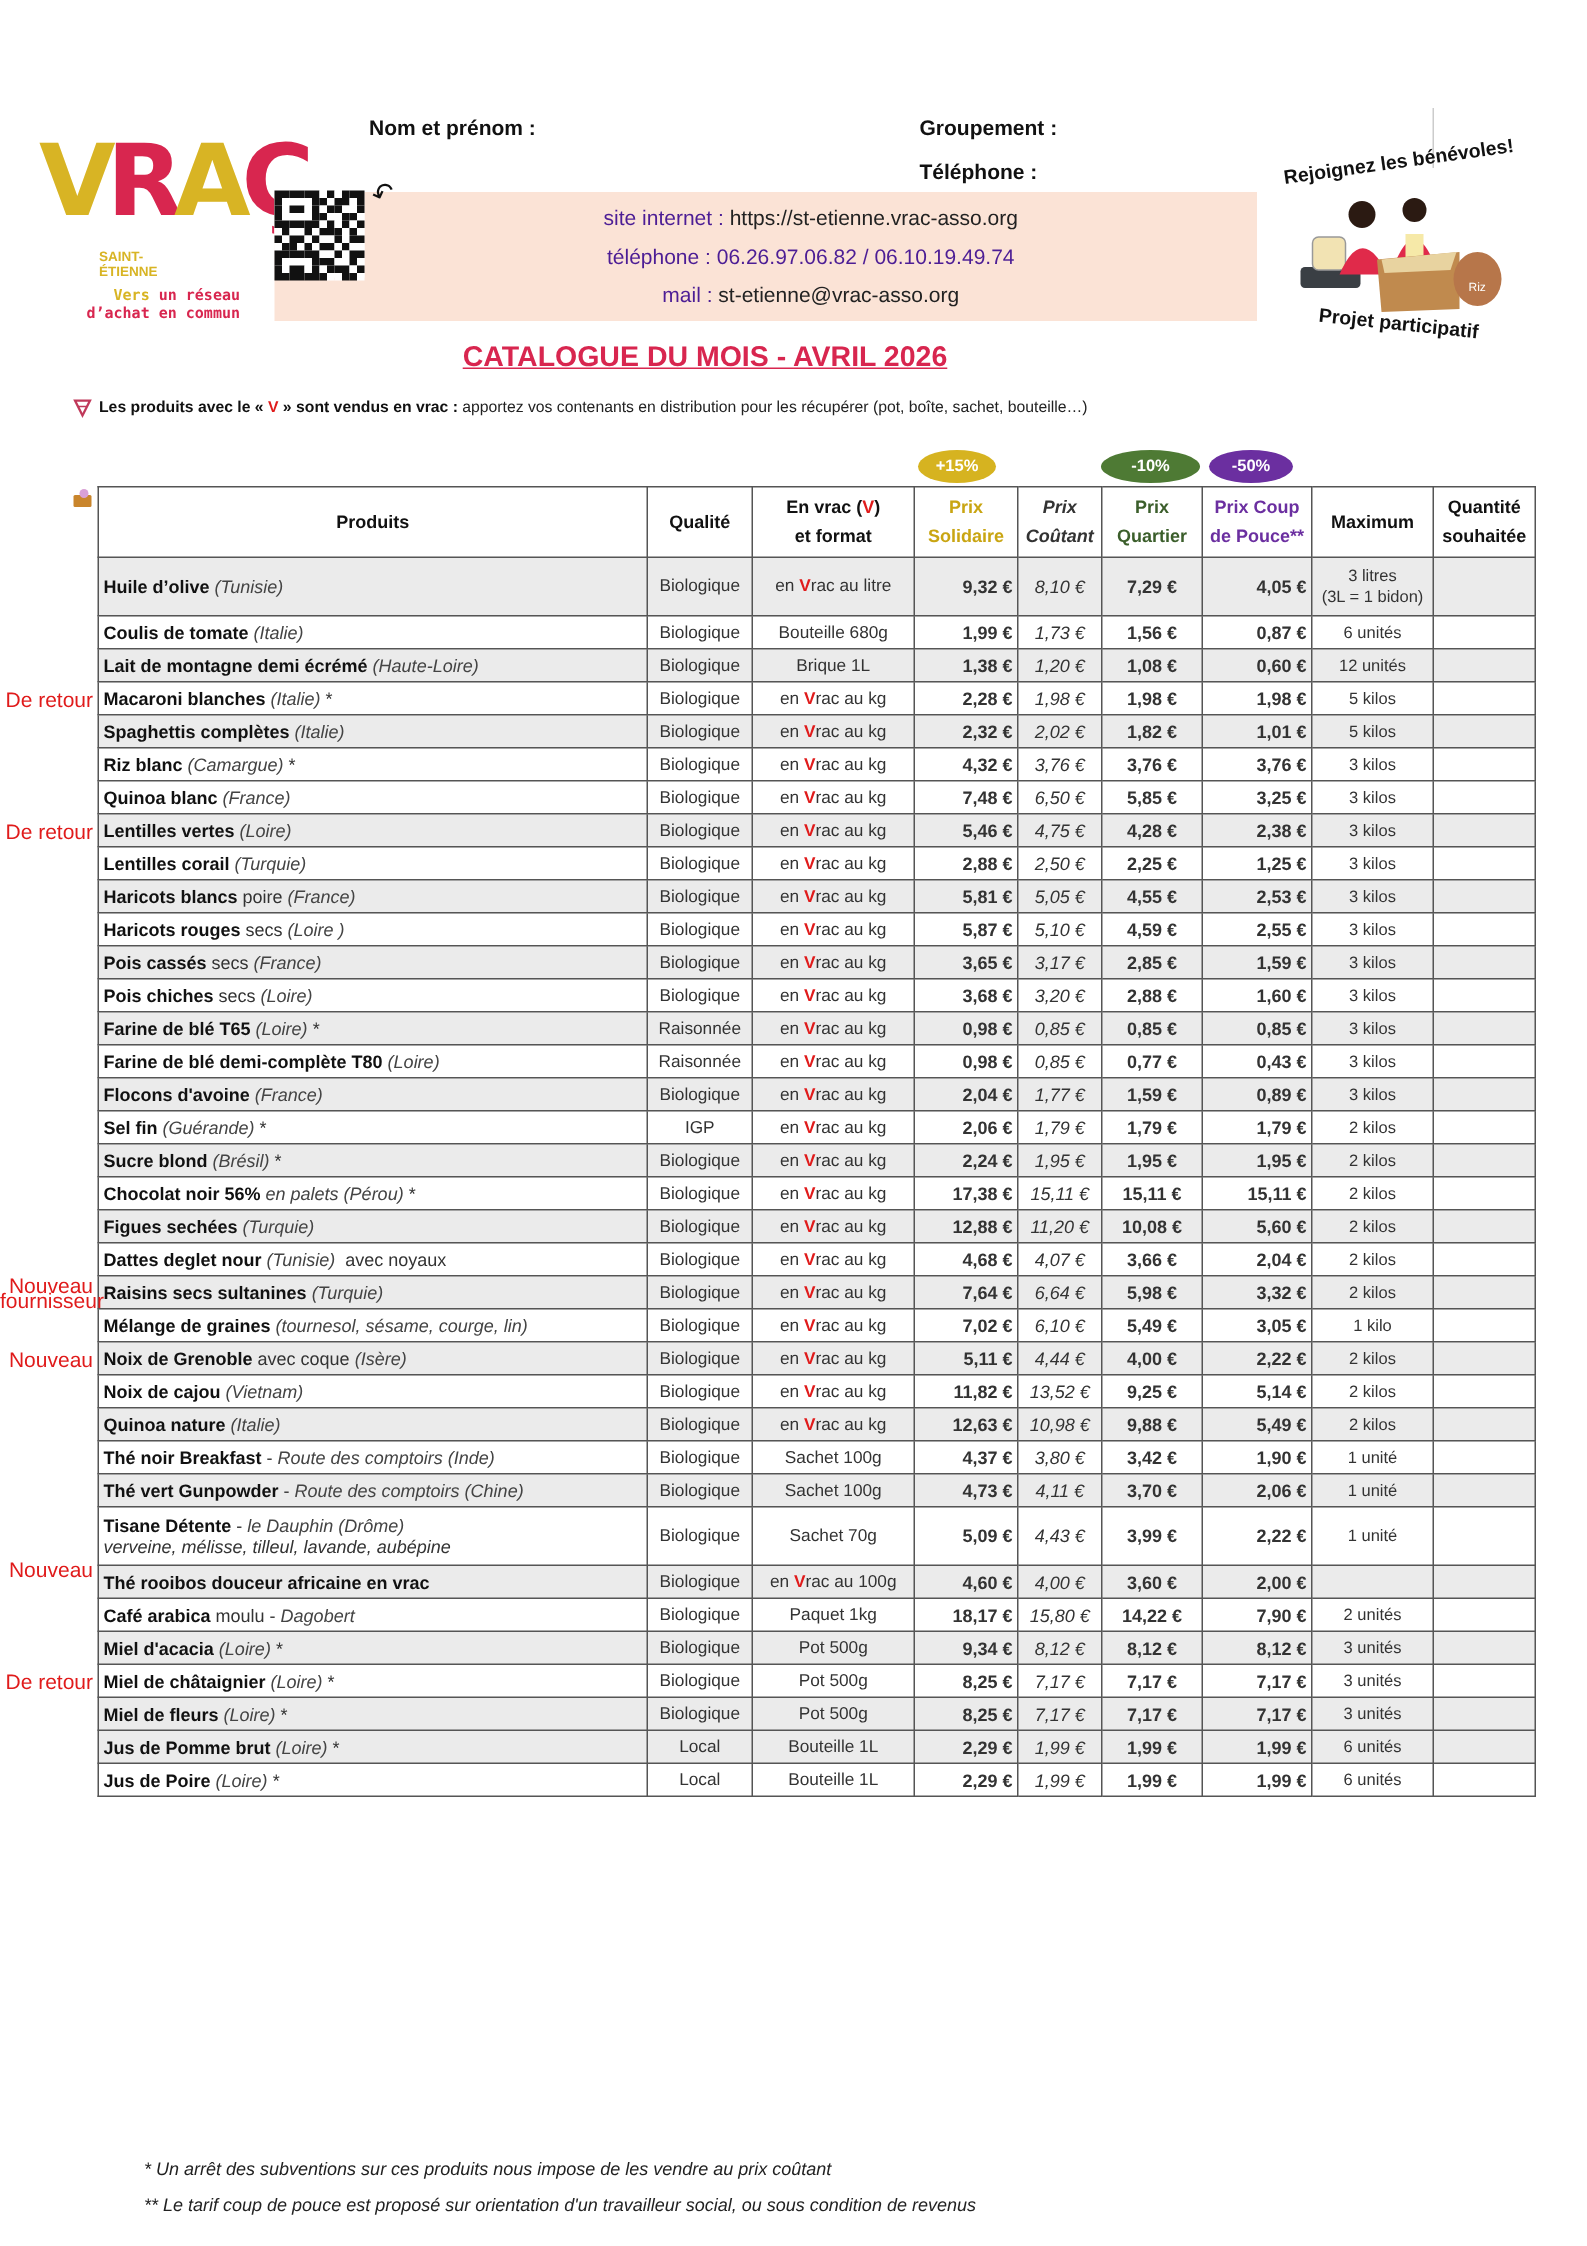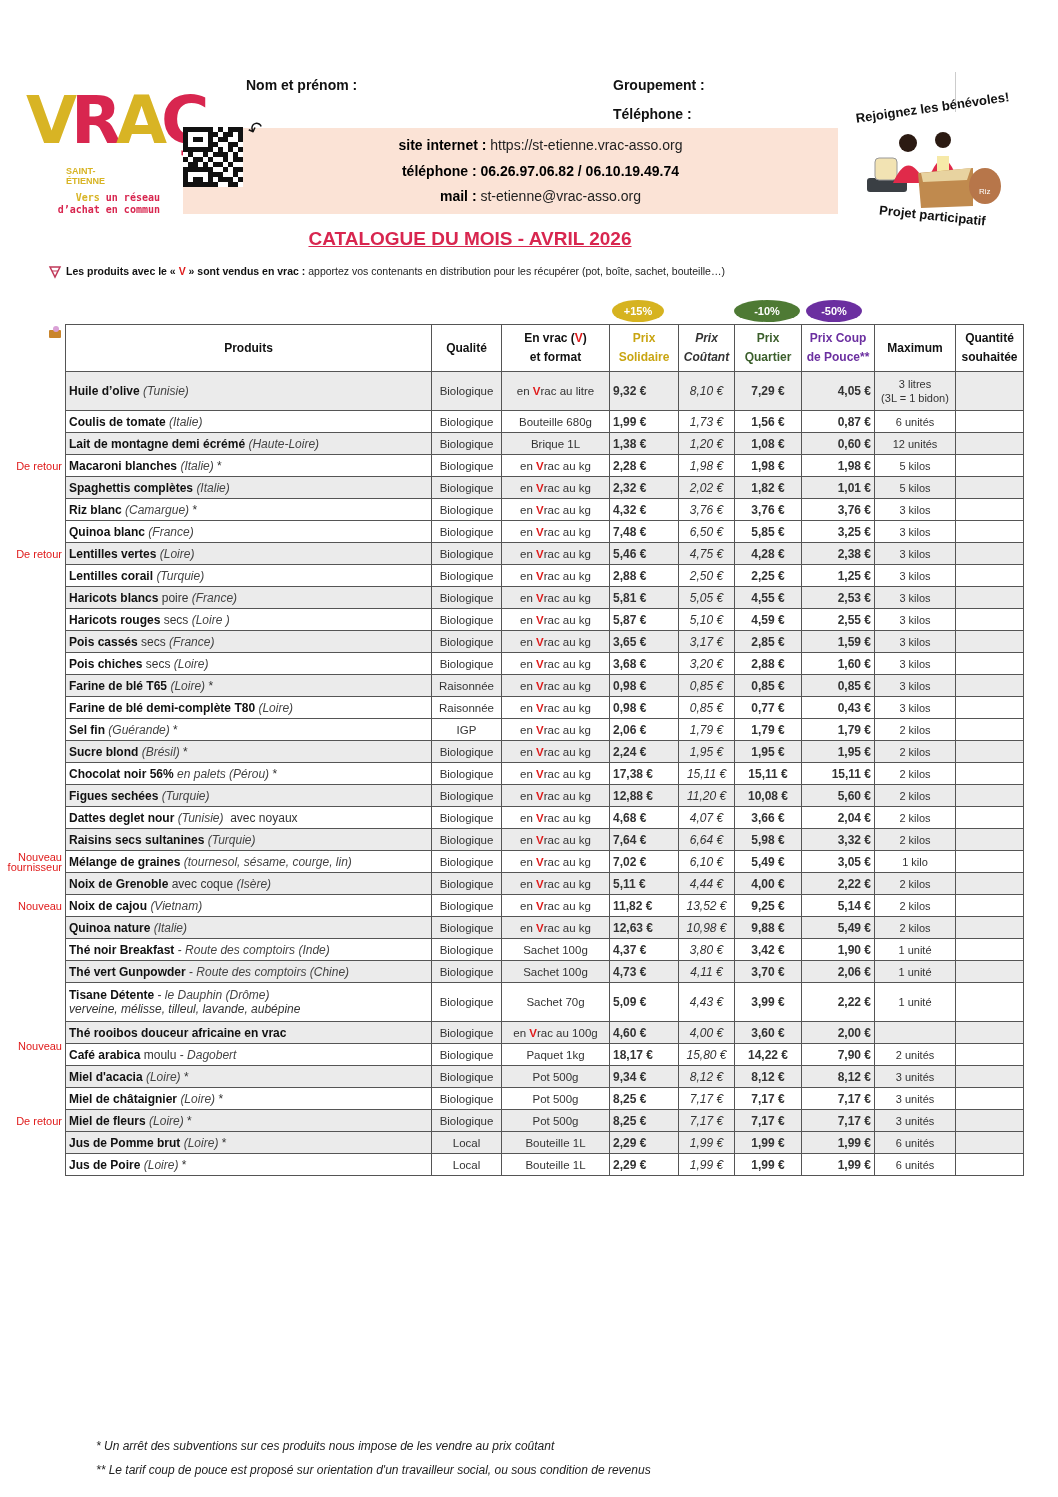--- a/index.html
+++ b/index.html
@@ -21,21 +21,21 @@
   .label-field { font-weight:bold; font-size:14px; color:#111; }
 
   
   .qr { left:183px; top:127px; width:60px; height:58px; background:#fff; }
   .qr-grid { display:grid; grid-template-columns:repeat(12,5px); grid-template-rows:repeat(12,5px); }
   .qr-grid span { width:5px; height:5px; }
   .arrow { left:248px; top:118px; font-size:18px; color:#111; transform:rotate(-20deg); }
 
   .contact-box { left:183px; top:128px; width:655px; height:86px; background:#fbe3d6; }
   .contact-line { position:absolute; left:60px; width:595px; text-align:center; font-size:14px; color:#222; }
-  .contact-line b { font-weight:bold; color:#000000; }
+  .contact-line b { font-weight:normal; color:#4c1d95; }
 
   .catalogue-title { left:0; width:940px; top:228px; text-align:center; font-weight:bold; font-size:19px; color:#d8264f; text-decoration:underline; }
 
   
   .volunteer { left:845px; top:100px; width:175px; height:130px; }
   .vol-top { position:absolute; left:0; top:0; width:175px; text-align:center; font-weight:bold; font-size:13px; color:#111; transform:rotate(-8deg); }
   .vol-bottom { position:absolute; left:0; top:108px; width:175px; text-align:center; font-weight:bold; font-size:13px; color:#111; transform:rotate(6deg); }
   .vol-art { position:absolute; left:18px; top:28px; width:140px; height:80px; }
 
   .vline { left:955px; top:72px; width:1px; height:40px; background:#ccc; }
@@ -52,29 +52,29 @@
   table.cat th, table.cat td { border:1px solid #555; padding:0 3px; }
   table.cat th { font-weight:bold; font-size:12px; height:46px; background:#fff; color:#111; line-height:19px; }
   table.cat td { height:21px; color:#333; }
   table.cat tr.alt td { background:#ebebeb; }
   table.cat tr.tall td { height:38px; }
   td.prod b { color:#111; }
   td.prod i { color:#444; }
   td.qual { text-align:center; font-size:11.5px; }
   td.fmt { text-align:center; font-size:11.5px; }
   td.fmt .v { color:#e01b1b; font-weight:bold; }
-  td.sol { text-align:left; font-weight:bold; color:#c9a512; padding-right:8px; }
+  td.sol { text-align:right; font-weight:bold; color:#c9a512; padding-right:8px; }
   td.cout { text-align:center; font-style:italic; color:#666; }
   td.quart { text-align:center; font-weight:bold; color:#3b5e2b; }
   td.pouce { text-align:right; font-weight:bold; color:#6b2fa0; padding-right:8px; }
   td.max { text-align:center; font-size:11px; line-height:14px; }
   .sub { display:block; font-size:12px; color:#333; }
   .u { }
 
-  .side-tag { position:absolute; color:#e01b1b; font-size:11px; text-align:right; width:62px; left:0; line-height:10px; }
+  .side-tag { position:absolute; color:#e01b1b; font-size:14px; text-align:right; width:62px; left:0; line-height:10px; }
 
   .footnote { left:96px; font-size:12px; font-style:italic; color:#222; }
 </style>
 </head>
 <body>
 
 <div class="abs logo">
   <div class="logo-vrac">
     <span class="v">V</span><span class="r">R</span><span class="a">A</span><span class="c">Ç</span>
   </div>
@@ -474,20 +474,31 @@
         <td class="prod"><b>Farine de blé demi-complète T80</b> <i>(Loire)</i></td>
         <td class="qual">Raisonnée</td>
         <td class="fmt">en <span class="v">V</span><span>rac au kg</span></td>
         <td class="sol">0,98 €</td>
         <td class="cout">0,85 €</td>
         <td class="quart">0,77 €</td>
         <td class="pouce">0,43 €</td>
         <td class="max"><span>3 kilos</span></td>
         <td></td>
       </tr>
+      <tr class="alt">
+        <td class="prod"><b>Flocons d'avoine</b> <i>(France)</i></td>
+        <td class="qual">Biologique</td>
+        <td class="fmt">en <span class="v">V</span><span>rac au kg</span></td>
+        <td class="sol">2,04 €</td>
+        <td class="cout">1,77 €</td>
+        <td class="quart">1,59 €</td>
+        <td class="pouce">0,89 €</td>
+        <td class="max"><span>3 kilos</span></td>
+        <td></td>
+      </tr>
       <tr>
         <td class="prod"><b>Sel fin</b> <i>(Guérande)</i> <span>*</span></td>
         <td class="qual">IGP</td>
         <td class="fmt">en <span class="v">V</span><span>rac au kg</span></td>
         <td class="sol">2,06 €</td>
         <td class="cout">1,79 €</td>
         <td class="quart">1,79 €</td>
         <td class="pouce">1,79 €</td>
         <td class="max"><span>2 kilos</span></td>
         <td></td>

